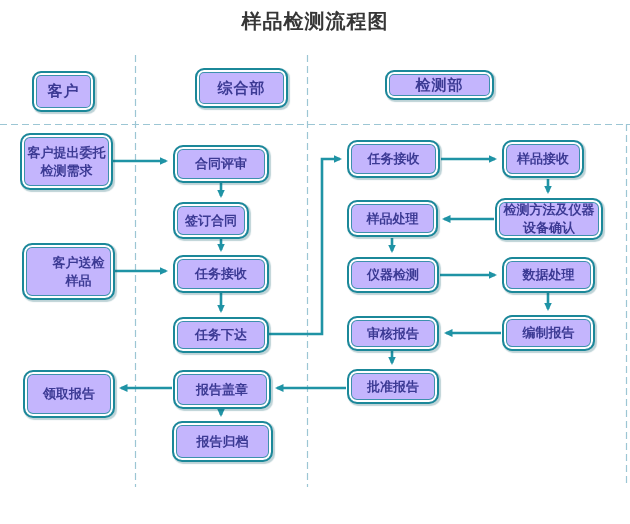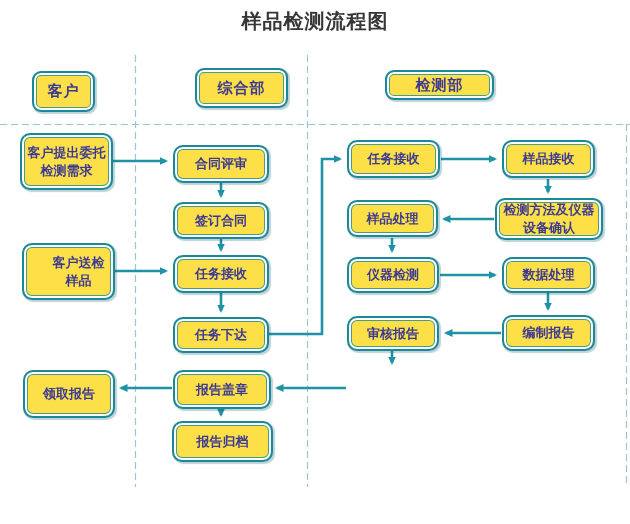--- a/index.html
+++ b/index.html
@@ -8,21 +8,21 @@
     font-family:"DejaVu Sans","Liberation Sans",sans-serif;
     overflow:hidden;
   }
   #canvas{position:absolute;left:0;top:0;width:630px;height:524px;}
   #title{
     position:absolute;left:0;top:8px;width:630px;text-align:center;
     font-size:20px;font-weight:bold;color:#363636;letter-spacing:1px;
   }
   svg.layer{position:absolute;left:0;top:0;pointer-events:none;}
   .node,.lane-header{
-    position:absolute;box-sizing:border-box;background:#fde047;
+    position:absolute;box-sizing:border-box;background:#c4b5fd;
     border:2px solid #1b8899;border-radius:10px;
     box-shadow:1.5px 1.5px 1px rgba(22,96,110,.28),
                inset 0 0 0 2px #ffffff,
                inset 0 0 0 3px rgba(27,136,153,.8);
     display:flex;align-items:center;justify-content:center;
     text-align:center;color:#3c3a94;font-weight:bold;
     font-size:13px;line-height:1.35;padding:2px 4px;
   }
   .lane-header{font-size:15px;border-radius:9px;letter-spacing:1px;}
 </style>
@@ -70,29 +70,30 @@
 
   <div class="lane-header" style="left:32px;top:71px;width:63px;height:41px;">客户</div>
   <div class="lane-header" style="left:175px;top:68px;width:93px;height:40px;margin-left:20px;">综合部</div>
   <div class="lane-header" style="left:385px;top:70px;width:109px;height:30px;">检测部</div>
 
   <div class="node" style="left:20px;top:133px;width:93px;height:57px;">客户提出委托检测需求</div>
   <div class="node" style="left:22px;top:243px;width:93px;height:57px;padding-left:24px;">客户送检样品</div>
   <div class="node" style="left:23px;top:370px;width:92px;height:48px;">领取报告</div>
 
   <div class="node" style="left:173px;top:145px;width:96px;height:38px;">合同评审</div>
-  <div class="node" style="left:173px;top:202px;width:96px;height:37px;">签订合同</div>
+  <div class="node" style="left:173px;top:202px;width:76px;height:37px;">签订合同</div>
   <div class="node" style="left:173px;top:255px;width:96px;height:38px;">任务接收</div>
   <div class="node" style="left:173px;top:317px;width:96px;height:36px;">任务下达</div>
   <div class="node" style="left:173px;top:370px;width:98px;height:39px;">报告盖章</div>
   <div class="node" style="left:172px;top:421px;width:101px;height:41px;">报告归档</div>
 
   <div class="node" style="left:347px;top:140px;width:93px;height:38px;">任务接收</div>
   <div class="node" style="left:347px;top:200px;width:91px;height:37px;">样品处理</div>
   <div class="node" style="left:347px;top:257px;width:92px;height:36px;">仪器检测</div>
   <div class="node" style="left:347px;top:316px;width:92px;height:35px;">审核报告</div>
+  <div class="node" style="left:347px;top:369px;width:92px;height:35px;">批准报告</div>
 
-  <div class="node" style="left:502px;top:140px;width:93px;height:38px;">样品接收</div>
+  <div class="node" style="left:502px;top:140px;width:82px;height:38px;">样品接收</div>
   <div class="node" style="left:495px;top:198px;width:108px;height:42px;">检测方法及仪器设备确认</div>
   <div class="node" style="left:502px;top:257px;width:93px;height:36px;">数据处理</div>
   <div class="node" style="left:502px;top:315px;width:93px;height:36px;">编制报告</div>
 
 </div>
 
 </body></html>

